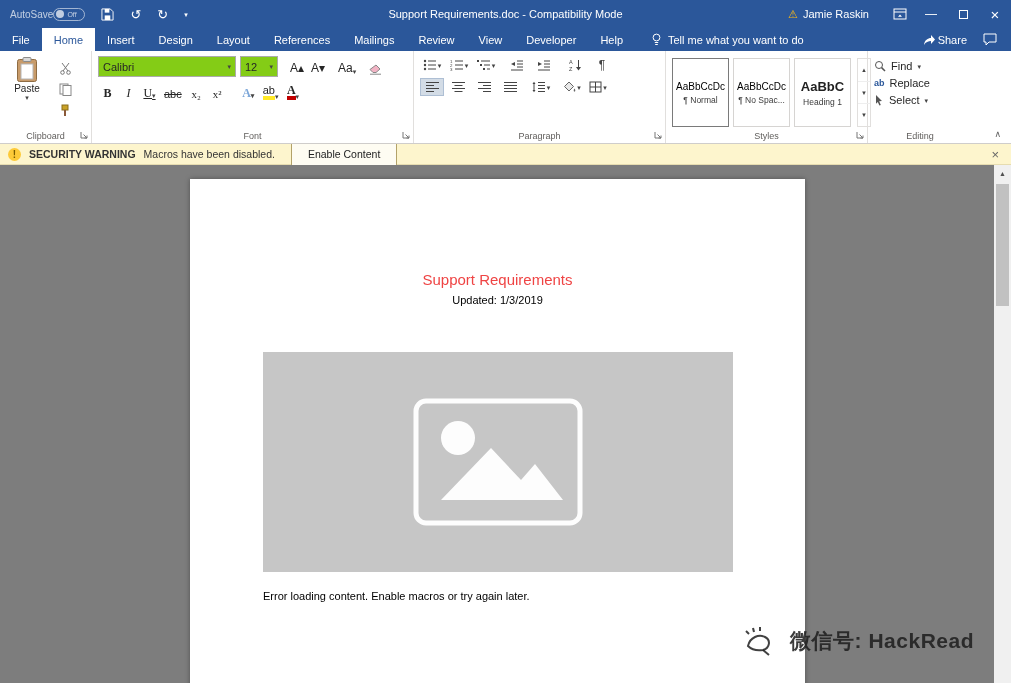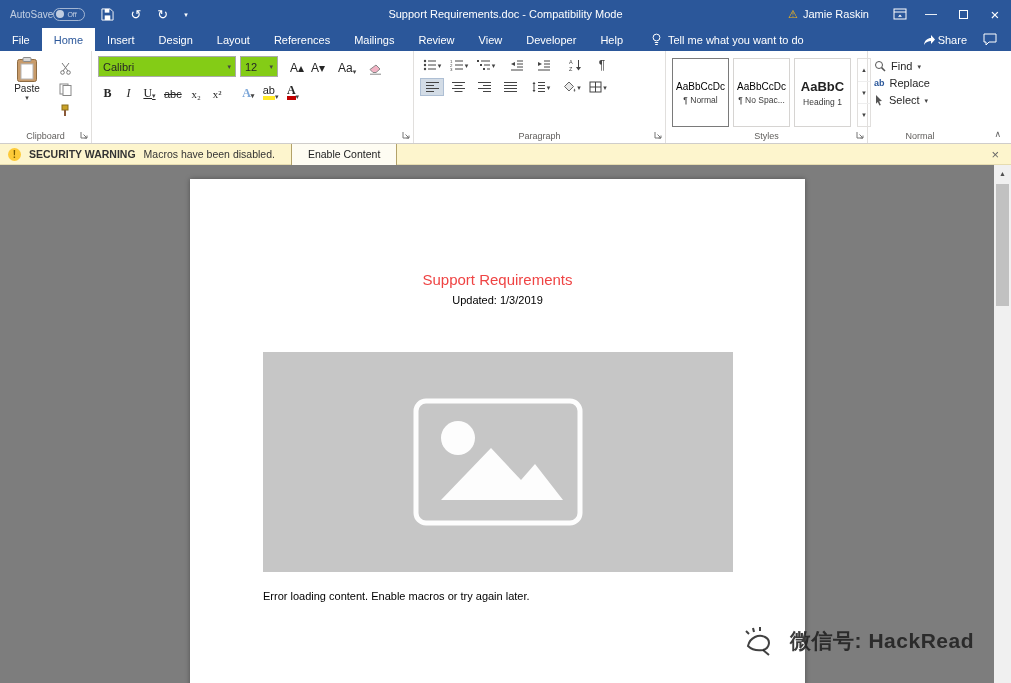--- a/index.html
+++ b/index.html
@@ -284,20 +284,21 @@
           <button class="glyph-btn">
             <span class="g-hl">ab</span>
             <span class="caret">▾</span>
           </button>
           <button class="glyph-btn">
             <span class="g-fc">A</span>
             <span class="caret">▾</span>
           </button>
         </div>
       </div>
+      <div class="grp-label">Font</div>
       <button class="launcher" style="background:none;border:none">
         <svg width="9" height="9">
             <path d="M1 1 v6 h6" fill="none" stroke="#777"></path>
             <path d="M3.5 3.5 l3.5 3.5 M7 4.5 V7 H4.5" stroke="#777" fill="none"></path>
           </svg>
       </button>
     </div>
 
     <div class="grp" style="width:252px">
       <div class="rows">
@@ -480,21 +481,21 @@
           <span>Replace</span>
         </button>
         <button class="edit-item">
           <svg width="10" height="12">
               <path d="M2 1 L8 7 L5.2 7.3 L6.8 11 L5.4 11.6 L3.8 8 L2 9.8 z" fill="#555"></path>
             </svg>
           <span>Select</span>
           <span class="caret">▾</span>
         </button>
       </div>
-      <div class="grp-label">Normal</div>
+      <div class="grp-label">Editing</div>
     </div>
 
     <button class="collapse-ribbon"><span>∧</span></button>
   </div>
 
   <div class="msgbar">
     <span class="msg-icon">!</span>
     <span class="msg-title">SECURITY WARNING</span>
     <span class="msg-text">Macros have been disabled.</span>
     <button class="enable-btn">Enable Content</button>

